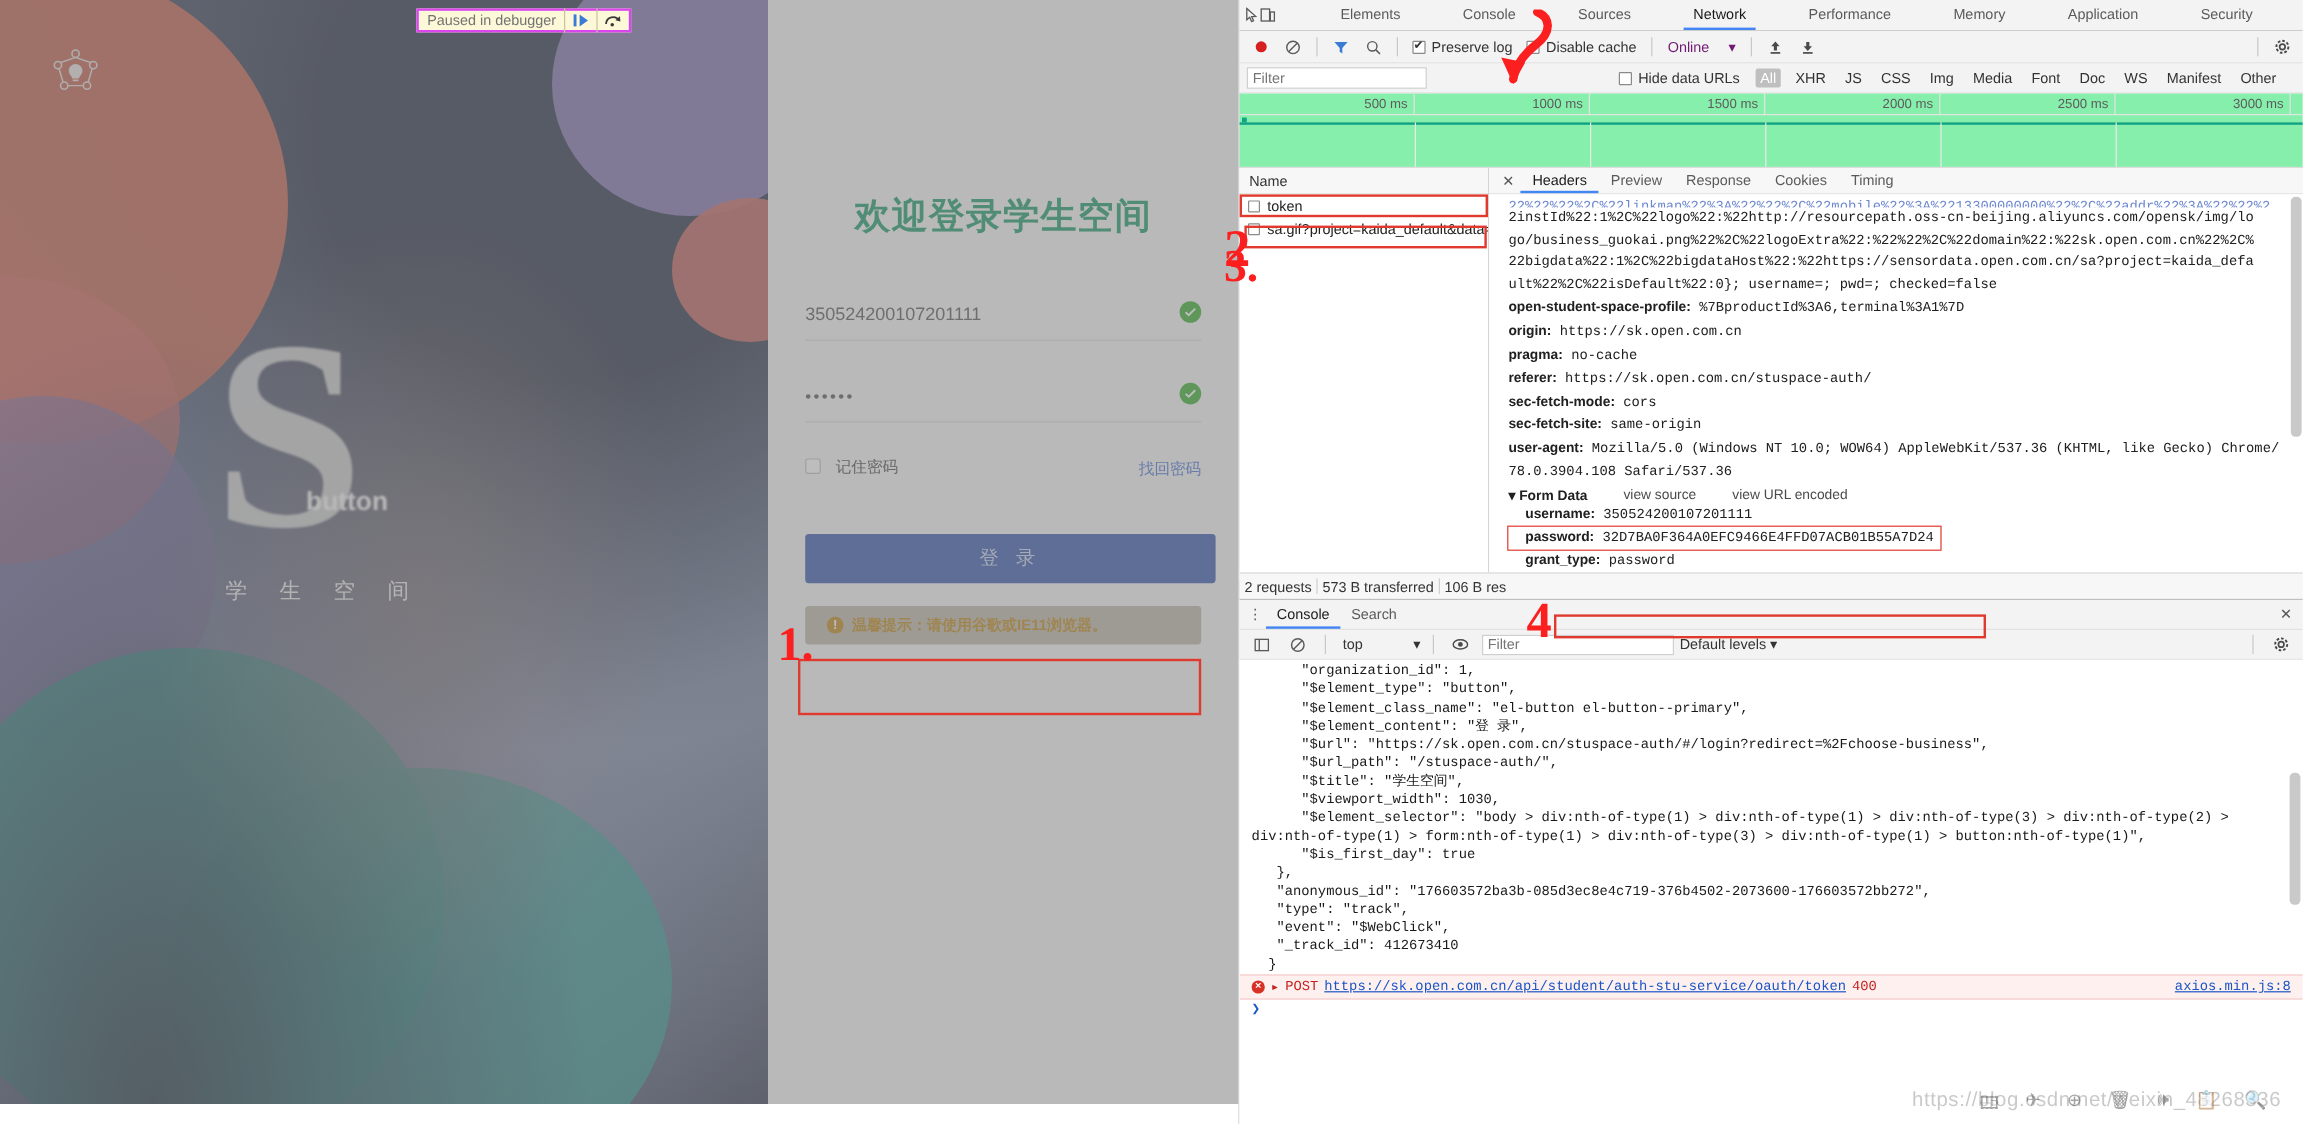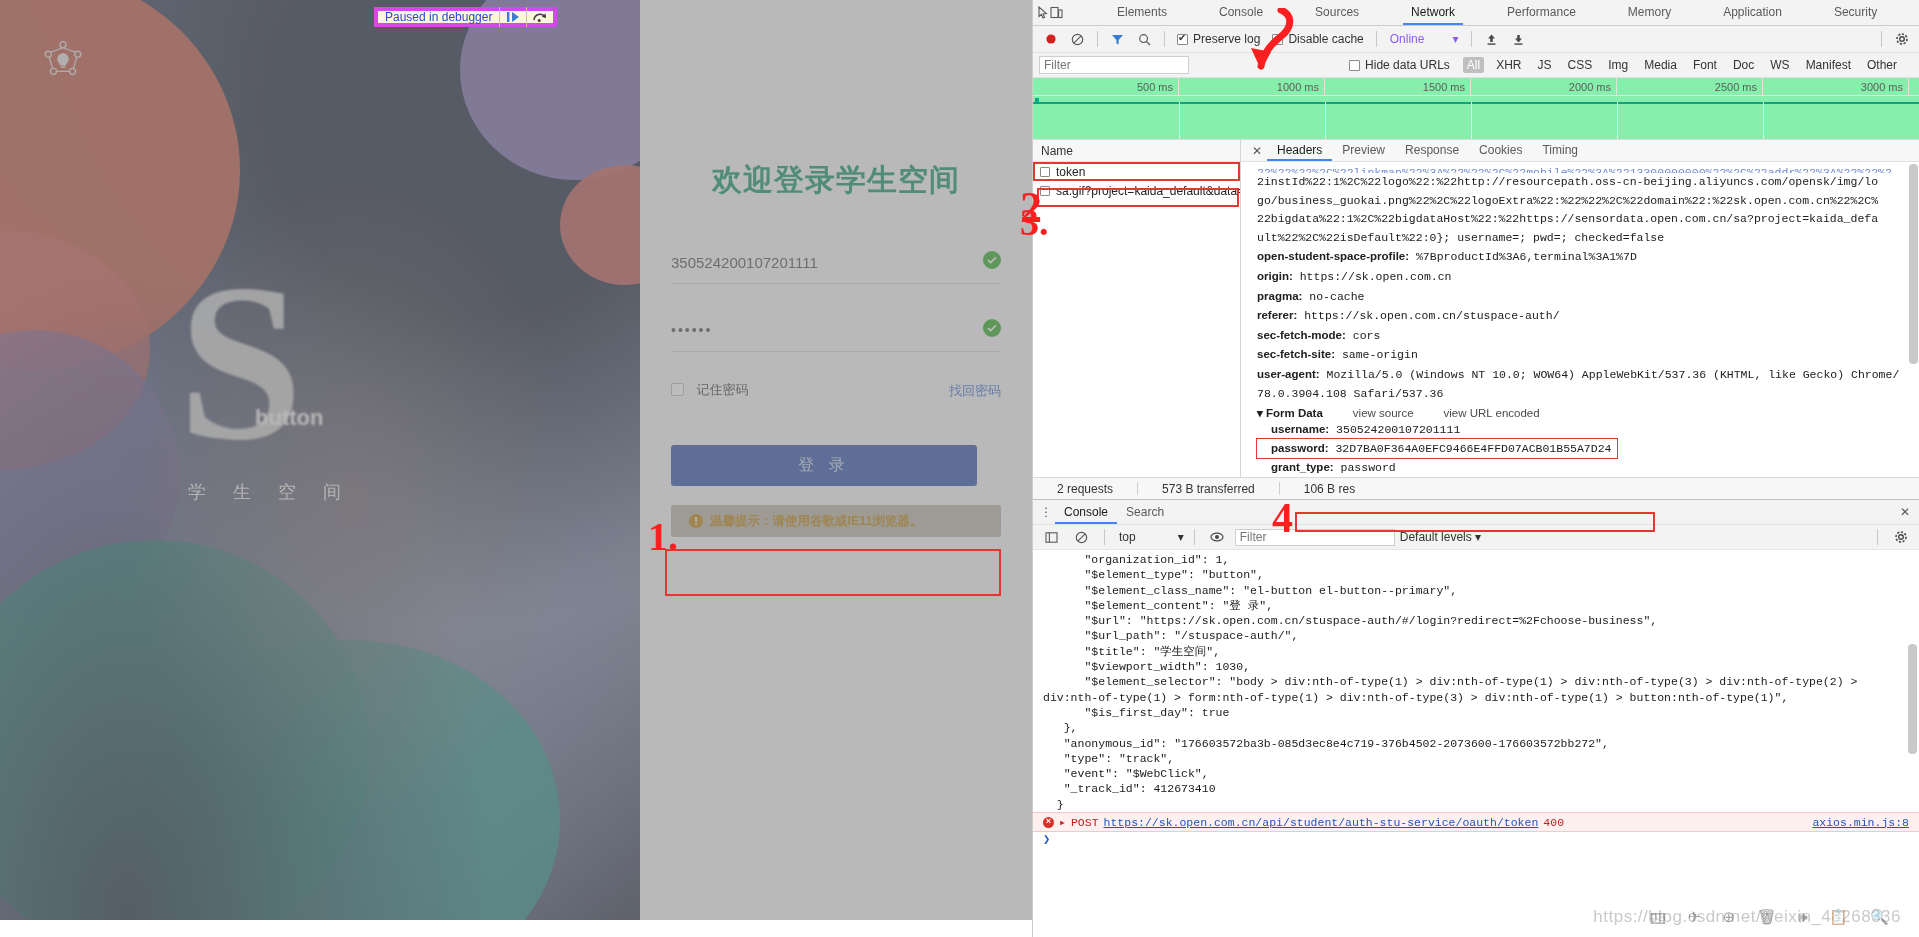--- a/index.html
+++ b/index.html
@@ -104,43 +104,43 @@
   .ck {
     display: inline-block; width: 13px; height: 13px; border: 1px solid #bfbfbf;
     background: #fff; border-radius: 2px; vertical-align: -2px;
   }
   .ck-lbl { font-size: 13px; color: #4b4b4b; margin-left: 8px; }
   .lnk-find {
     position: absolute; right: 0; top: 2px; font-size: 13px; color: #4a76d6; cursor: pointer;
   }
 
   .btn-login {
-    position: absolute; left: 31px; top: 445px; width: 306px; height: 41px;
+    position: absolute; left: 31px; top: 445px; width: 342px; height: 41px;
     background: #3a5bae; color: #cfd8ef; border: 0; border-radius: 3px;
     font-size: 16px; letter-spacing: 5px; cursor: pointer;
     font-family: "Liberation Sans", sans-serif;
   }
   .tip {
     position: absolute; left: 31px; top: 505px; width: 330px; height: 32px;
     background: #bfb8ab; border-radius: 3px; display: flex; align-items: center;
     padding-left: 18px; gap: 7px;
   }
   .tip-ico {
     width: 14px; height: 14px; border-radius: 50%; background: #c18a20;
     color: #fff; font-size: 11px; font-weight: 700; line-height: 14px; text-align: center;
     flex: 0 0 auto;
   }
   .tip-txt { font-size: 12.5px; color: #c08a1e; font-weight: 700; }
 
   
   .paused-bar {
     position: absolute; left: 347px; top: 7px; z-index: 80;
     height: 20px; display: flex; align-items: center;
-    background: #fdf8d7; border: 4px solid #d946ef;
-    font-size: 12px; color: #1d4ed8; margin-left: 27px;
+    background: #fdf8d7; border: 2px solid #d946ef;
+    font-size: 12px; color: #737373;
   }
   .paused-bar .lbl { padding: 0 7px; }
   .paused-bar .sep { width: 1px; height: 20px; background: #c8c39e; }
   .paused-bar .btn { width: 26px; height: 20px; display: flex; align-items: center; justify-content: center; cursor: pointer; }
 
   
   #devtools {
     position: absolute; left: 1032px; top: 0; width: 887px; height: 937px;
     background: #fff; border-left: 1px solid #cdcdcd;
     font-size: 12px; color: #303030;
@@ -165,21 +165,21 @@
 
   .net-toolbar {
     height: 27px; display: flex; align-items: center; padding: 0 5px;
     border-bottom: 1px solid #e0e0e0; background: #f3f3f3; gap: 2px;
   }
   .chk { width: 11px; height: 11px; border: 1px solid #8a8a8a; background: #fff; border-radius: 1px;
          display: inline-block; position: relative; }
   .chk.on { background: #fff; }
   .chk.on::after { content: "✔"; position: absolute; left: 0px; top: -3px; font-size: 10px; color: #333; }
   .tb-item { display: flex; align-items: center; gap: 5px; font-size: 12px; color: #333; padding: 0 5px; cursor: pointer; }
-  .tb-select { font-size: 12px; color: #8b5cf6; display: flex; align-items: flex-start; gap: 28px; padding: 0 6px; cursor: pointer; }
+  .tb-select { font-size: 12px; color: #701a75; display: flex; align-items: flex-start; gap: 16px; padding: 0 6px; cursor: pointer; }
 
   .net-filterbar {
     height: 25px; display: flex; align-items: center; padding: 0 6px; gap: 8px;
     border-bottom: 1px solid #e0e0e0; background: #f3f3f3;
   }
   .filter-input {
     width: 150px; height: 18px; border: 1px solid #cfcfcf; background: #fff;
     font-size: 12px; color: #8a8a8a; padding: 0 4px; outline: none;
     font-family: "Liberation Sans", sans-serif;
   }
@@ -226,21 +226,21 @@
   .fd-row b { font-family: "Liberation Sans", sans-serif; font-weight: 700; }
   .fd-row.hl { outline: 1px solid #e03a2f; display: inline-block; padding-right: 6px; }
   .scroll-rail { position: absolute; right: 1px; top: 2px; bottom: 2px; width: 9px; }
   .scroll-thumb { position: absolute; right: 0; width: 9px; background: #c9c9c9; border-radius: 4px; }
 
   .net-status {
     position: absolute; left: 0; right: 0; bottom: 438px; height: 22px;
     border-top: 1px solid #d9d9d9; background: #f7f7f7;
     display: flex; align-items: center; font-size: 12px; color: #333;
   }
-  .ns-item { padding: 0 24px; }
+  .ns-item { padding: 0 4px; }
   .ns-sep { width: 1px; height: 13px; background: #cfcfcf; }
 
   
   .drawer { position: absolute; left: 0; right: 0; bottom: 0; height: 438px;
             border-top: 1px solid #bfbfbf; background: #fff; display: flex; flex-direction: column; }
   .dw-tabs { height: 25px; display: flex; align-items: center; background: #f3f3f3;
              border-bottom: 1px solid #e2e2e2; padding-left: 4px; }
   .kebab { width: 18px; text-align: center; cursor: pointer; color: #555; letter-spacing: 0; font-size: 12px; }
   .dw-tab { padding: 0 9px; height: 24px; line-height: 24px; font-size: 12px; color: #5a5a5a; cursor: pointer; }
   .dw-tab.active { color: #1a1a1a; border-bottom: 2px solid #4285f4; }

